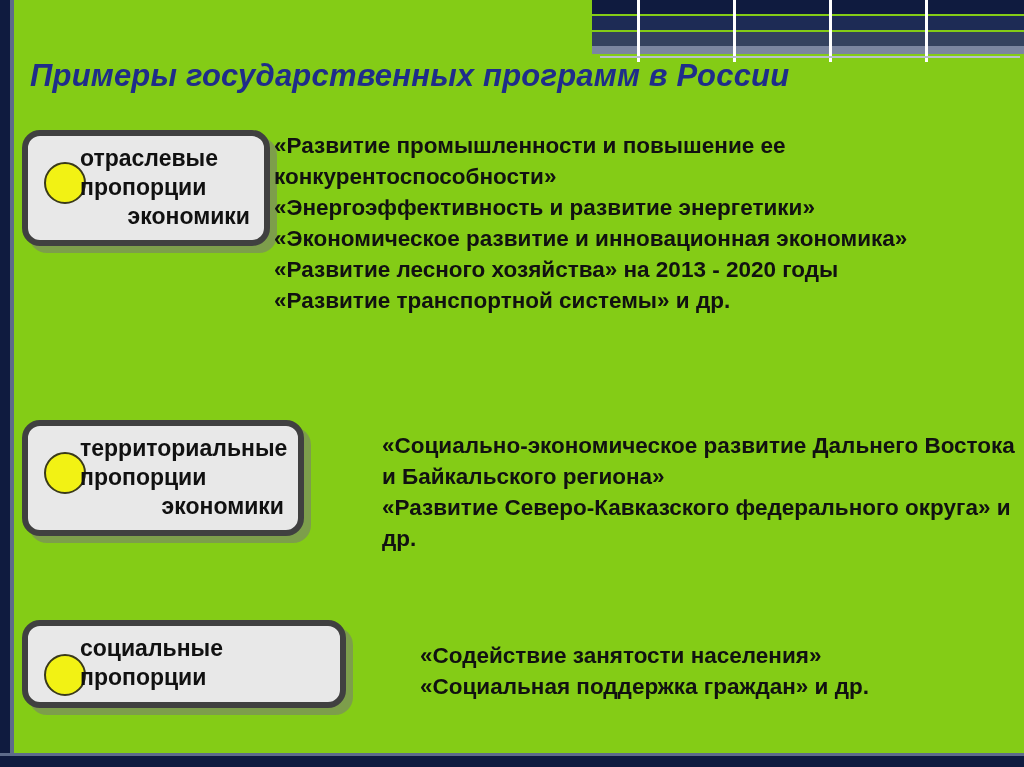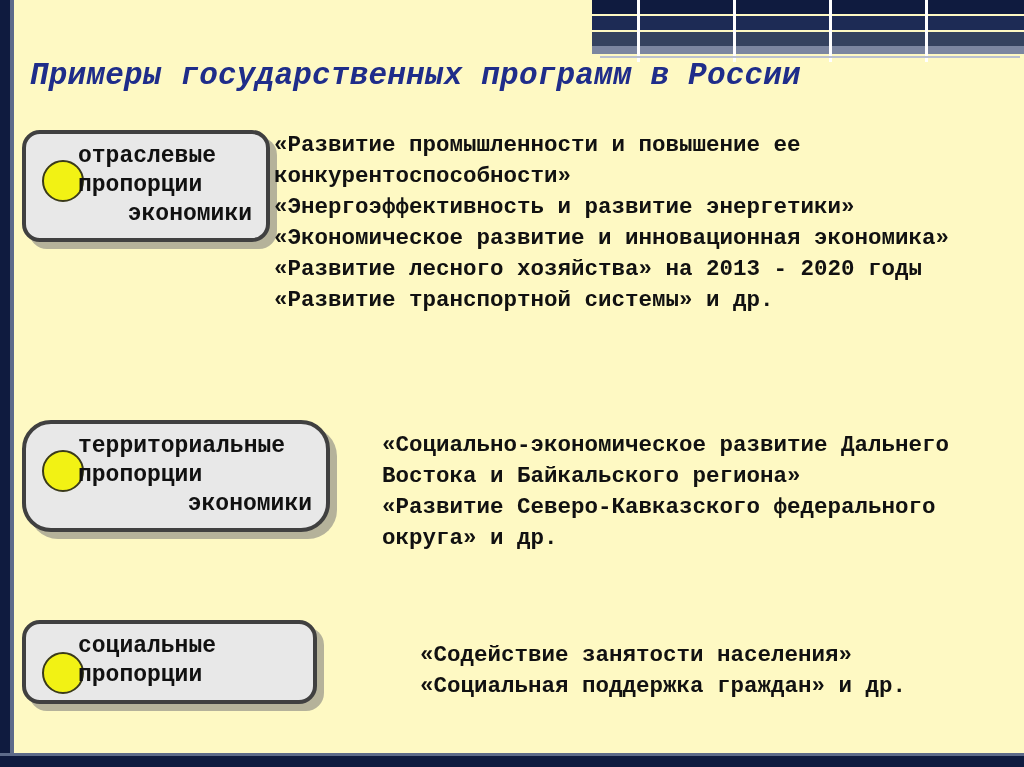--- a/index.html
+++ b/index.html
@@ -10,23 +10,22 @@
     width: 1024px;
     height: 767px;
     background: #ffffff;
     font-family: "Liberation Sans", sans-serif;
     overflow: hidden;
   }
   .slide {
     position: relative;
     width: 1024px;
     height: 767px;
-    background: #fef9c3;
+    background: #84cc16;
     box-sizing: border-box;
-    font-family: Liberation Mono, monospace;
   }
 
   
   .left-bar {
     position: absolute;
     left: 0;
     top: 0;
     width: 10px;
     height: 767px;
     background: #0f1b3f;
@@ -112,21 +111,21 @@
 
   
   .row {
     position: absolute;
   }
 
   
   .labelbox {
     position: relative;
     background: #e8e8e8;
-    border: 4px solid #404040;
+    border: 6px solid #404040;
     border-radius: 18px;
     box-shadow: 7px 7px 0 rgba(120,120,120,.55);
     box-sizing: border-box;
     padding: 8px 14px 10px 12px;
   }
   .labelbox .lines {
     position: relative;
     z-index: 2;
     font-size: 23px;
     font-weight: bold;
@@ -159,30 +158,30 @@
   #row1 { left: 22px; top: 130px; }
   #row1 .labelbox { width: 248px; }
   #row1 .content {
     position: absolute;
     left: 252px;
     top: 0px;
     width: 760px;
   }
 
   #row2 { left: 22px; top: 420px; }
-  #row2 .labelbox { width: 308px; border-radius: 29px; }
+  #row2 .labelbox { width: 282px; }
   #row2 .content {
     position: absolute;
     left: 360px;
     top: 10px;
     width: 650px;
   }
 
   #row3 { left: 22px; top: 620px; }
-  #row3 .labelbox { width: 295px; }
+  #row3 .labelbox { width: 324px; }
   #row3 .content {
     position: absolute;
     left: 398px;
     top: 20px;
     width: 610px;
   }
   #row3 .labelbox .bullet { top: 28px; }
 </style>
 </head>
 <body>

